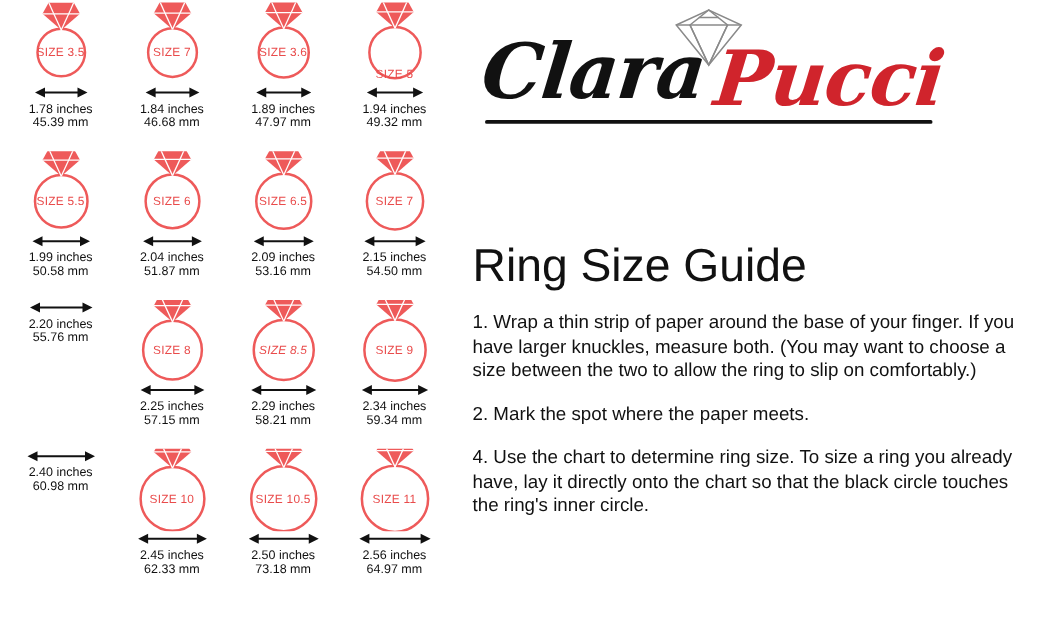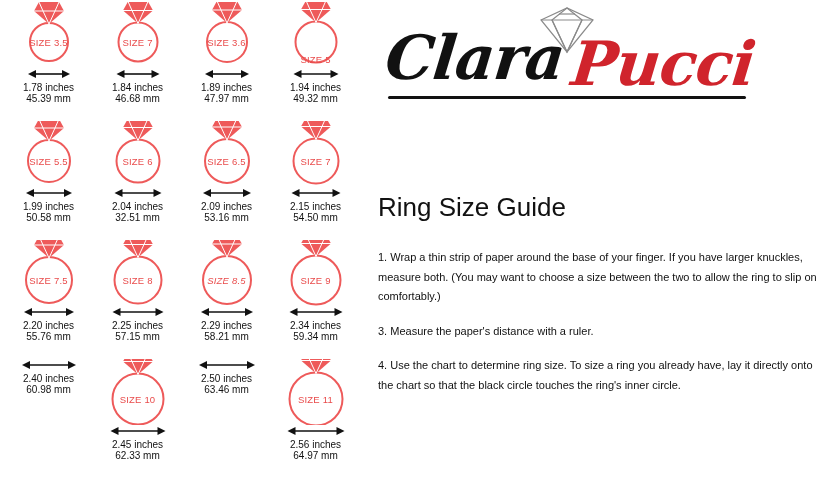--- a/index.html
+++ b/index.html
@@ -129,33 +129,33 @@
     width: 358px;
     height: 3px;
     background: #111;
     border-radius: 2px;
   }
 
   .guide-title {
     position: absolute;
     left: 10px;
     top: 192px;
-    font-size: 26px;
+    font-size: 37px;
     color: #111;
     font-family: "Liberation Sans", sans-serif;
   }
 
   .steps {
     position: absolute;
     left: 10px;
     top: 248px;
     width: 452px;
   }
   .step {
-    font-size: 11px;
+    font-size: 15px;
     line-height: 19.5px;
     color: #111;
     margin-bottom: 15px;
     font-family: "Liberation Sans", sans-serif;
   }
 </style>
 </head>
 <body>
 
 <div class="page">
@@ -304,21 +304,21 @@
             </svg>
             <div class="size-label" style="top: 35px;">SIZE 6</div>
           </div>
           <div class="arrow-wrap"><svg width="84" height="14" viewBox="0 0 84 14">
               <path d="M24.5 7 L59.5 7" stroke="#111" stroke-width="1.6"></path>
               <path d="M18.5 7 L26.5 3 L26.5 11 Z" fill="#111"></path>
               <path d="M65.5 7 L57.5 3 L57.5 11 Z" fill="#111"></path>
             </svg></div>
           <div class="meas">
             <span>2.04 inches</span>
-            <span>32.51 mm</span>
+            <span>51.87 mm</span>
           </div>
         </div>
         <div class="cell">
           <div class="ring-wrap">
             <svg class="ring-svg" width="84" height="66" viewBox="0 0 84 66">
               <circle cx="42" cy="40" r="22" fill="none" stroke="#ee5a5a" stroke-width="2"></circle>
               <g>
                 <path d="M27 6 L32 -3 L52 -3 L57 6 L42 19 Z" fill="#ee5a5a"></path>
                 <path d="M27 6 L57 6" stroke="#ffffff" stroke-width="1" fill="none"></path>
                 <path d="M32 -3 L36 6" stroke="#ffffff" stroke-width="1" fill="none"></path>
@@ -360,34 +360,20 @@
               <path d="M66.5 7 L58.5 3 L58.5 11 Z" fill="#111"></path>
             </svg></div>
           <div class="meas">
             <span>2.15 inches</span>
             <span>54.50 mm</span>
           </div>
         </div>
       </div>
       <div class="chart-row">
         <div class="cell">
-          <div class="ring-wrap">
-            <svg class="ring-svg" width="84" height="66" viewBox="0 0 84 66">
-              <circle cx="42" cy="40" r="23" fill="none" stroke="#ee5a5a" stroke-width="2"></circle>
-              <g>
-                <path d="M27 5 L32 -4 L52 -4 L57 5 L42 18 Z" fill="#ee5a5a"></path>
-                <path d="M27 5 L57 5" stroke="#ffffff" stroke-width="1" fill="none"></path>
-                <path d="M32 -4 L36 5" stroke="#ffffff" stroke-width="1" fill="none"></path>
-                <path d="M52 -4 L48 5" stroke="#ffffff" stroke-width="1" fill="none"></path>
-                <path d="M36 5 L42 18" stroke="#ffffff" stroke-width="1" fill="none"></path>
-                <path d="M48 5 L42 18" stroke="#ffffff" stroke-width="1" fill="none"></path>
-              </g>
-            </svg>
-            <div class="size-label" style="top: 35px;">SIZE 7.5</div>
-          </div>
           <div class="arrow-wrap"><svg width="84" height="14" viewBox="0 0 84 14">
               <path d="M23 7 L61 7" stroke="#111" stroke-width="1.6"></path>
               <path d="M17 7 L25 3 L25 11 Z" fill="#111"></path>
               <path d="M67 7 L59 3 L59 11 Z" fill="#111"></path>
             </svg></div>
           <div class="meas">
             <span>2.20 inches</span>
             <span>55.76 mm</span>
           </div>
         </div>
@@ -498,28 +484,42 @@
               <path d="M20.5 7 L63.5 7" stroke="#111" stroke-width="1.6"></path>
               <path d="M14.5 7 L22.5 3 L22.5 11 Z" fill="#111"></path>
               <path d="M69.5 7 L61.5 3 L61.5 11 Z" fill="#111"></path>
             </svg></div>
           <div class="meas">
             <span>2.45 inches</span>
             <span>62.33 mm</span>
           </div>
         </div>
         <div class="cell">
+          <div class="ring-wrap">
+            <svg class="ring-svg" width="84" height="66" viewBox="0 0 84 66">
+              <circle cx="42" cy="40" r="26" fill="none" stroke="#ee5a5a" stroke-width="2"></circle>
+              <g>
+                <path d="M27 2 L32 -7 L52 -7 L57 2 L42 15 Z" fill="#ee5a5a"></path>
+                <path d="M27 2 L57 2" stroke="#ffffff" stroke-width="1" fill="none"></path>
+                <path d="M32 -7 L36 2" stroke="#ffffff" stroke-width="1" fill="none"></path>
+                <path d="M52 -7 L48 2" stroke="#ffffff" stroke-width="1" fill="none"></path>
+                <path d="M36 2 L42 15" stroke="#ffffff" stroke-width="1" fill="none"></path>
+                <path d="M48 2 L42 15" stroke="#ffffff" stroke-width="1" fill="none"></path>
+              </g>
+            </svg>
+            <div class="size-label" style="top: 35px;">SIZE 10.5</div>
+          </div>
           <div class="arrow-wrap"><svg width="84" height="14" viewBox="0 0 84 14">
               <path d="M20 7 L64 7" stroke="#111" stroke-width="1.6"></path>
               <path d="M14 7 L22 3 L22 11 Z" fill="#111"></path>
               <path d="M70 7 L62 3 L62 11 Z" fill="#111"></path>
             </svg></div>
           <div class="meas">
             <span>2.50 inches</span>
-            <span>63.46 mm</span>
+            <span>73.18 mm</span>
           </div>
         </div>
         <div class="cell">
           <div class="ring-wrap">
             <svg class="ring-svg" width="84" height="66" viewBox="0 0 84 66">
               <circle cx="42" cy="40" r="26.5" fill="none" stroke="#ee5a5a" stroke-width="2"></circle>
               <g>
                 <path d="M27 1.5 L32 -7.5 L52 -7.5 L57 1.5 L42 14.5 Z" fill="#ee5a5a"></path>
                 <path d="M27 1.5 L57 1.5" stroke="#ffffff" stroke-width="1" fill="none"></path>
                 <path d="M32 -7.5 L36 1.5" stroke="#ffffff" stroke-width="1" fill="none"></path>
@@ -559,18 +559,18 @@
       </div>
       <div class="logo-clara">Clara</div>
       <div class="logo-pucci">Pucci</div>
       <div class="logo-underline"></div>
     </div>
 
     <div class="guide-title">Ring Size Guide</div>
 
     <div class="steps">
       <div class="step">1.  Wrap a thin strip of paper around the base of your finger. If you have larger knuckles, measure both. (You may want to choose a size between the two to allow the ring to slip on comfortably.)</div>
-      <div class="step">3.  Measure the paper's distance with a ruler.</div>
+      <div class="step">2.  Mark the spot where the paper meets.</div>
       <div class="step">4.  Use the chart to determine ring size. To size a ring you already have, lay it directly onto the chart so that the black circle touches the ring's inner circle.</div>
     </div>
 
   </div>
 </div>
 
 </body></html>

